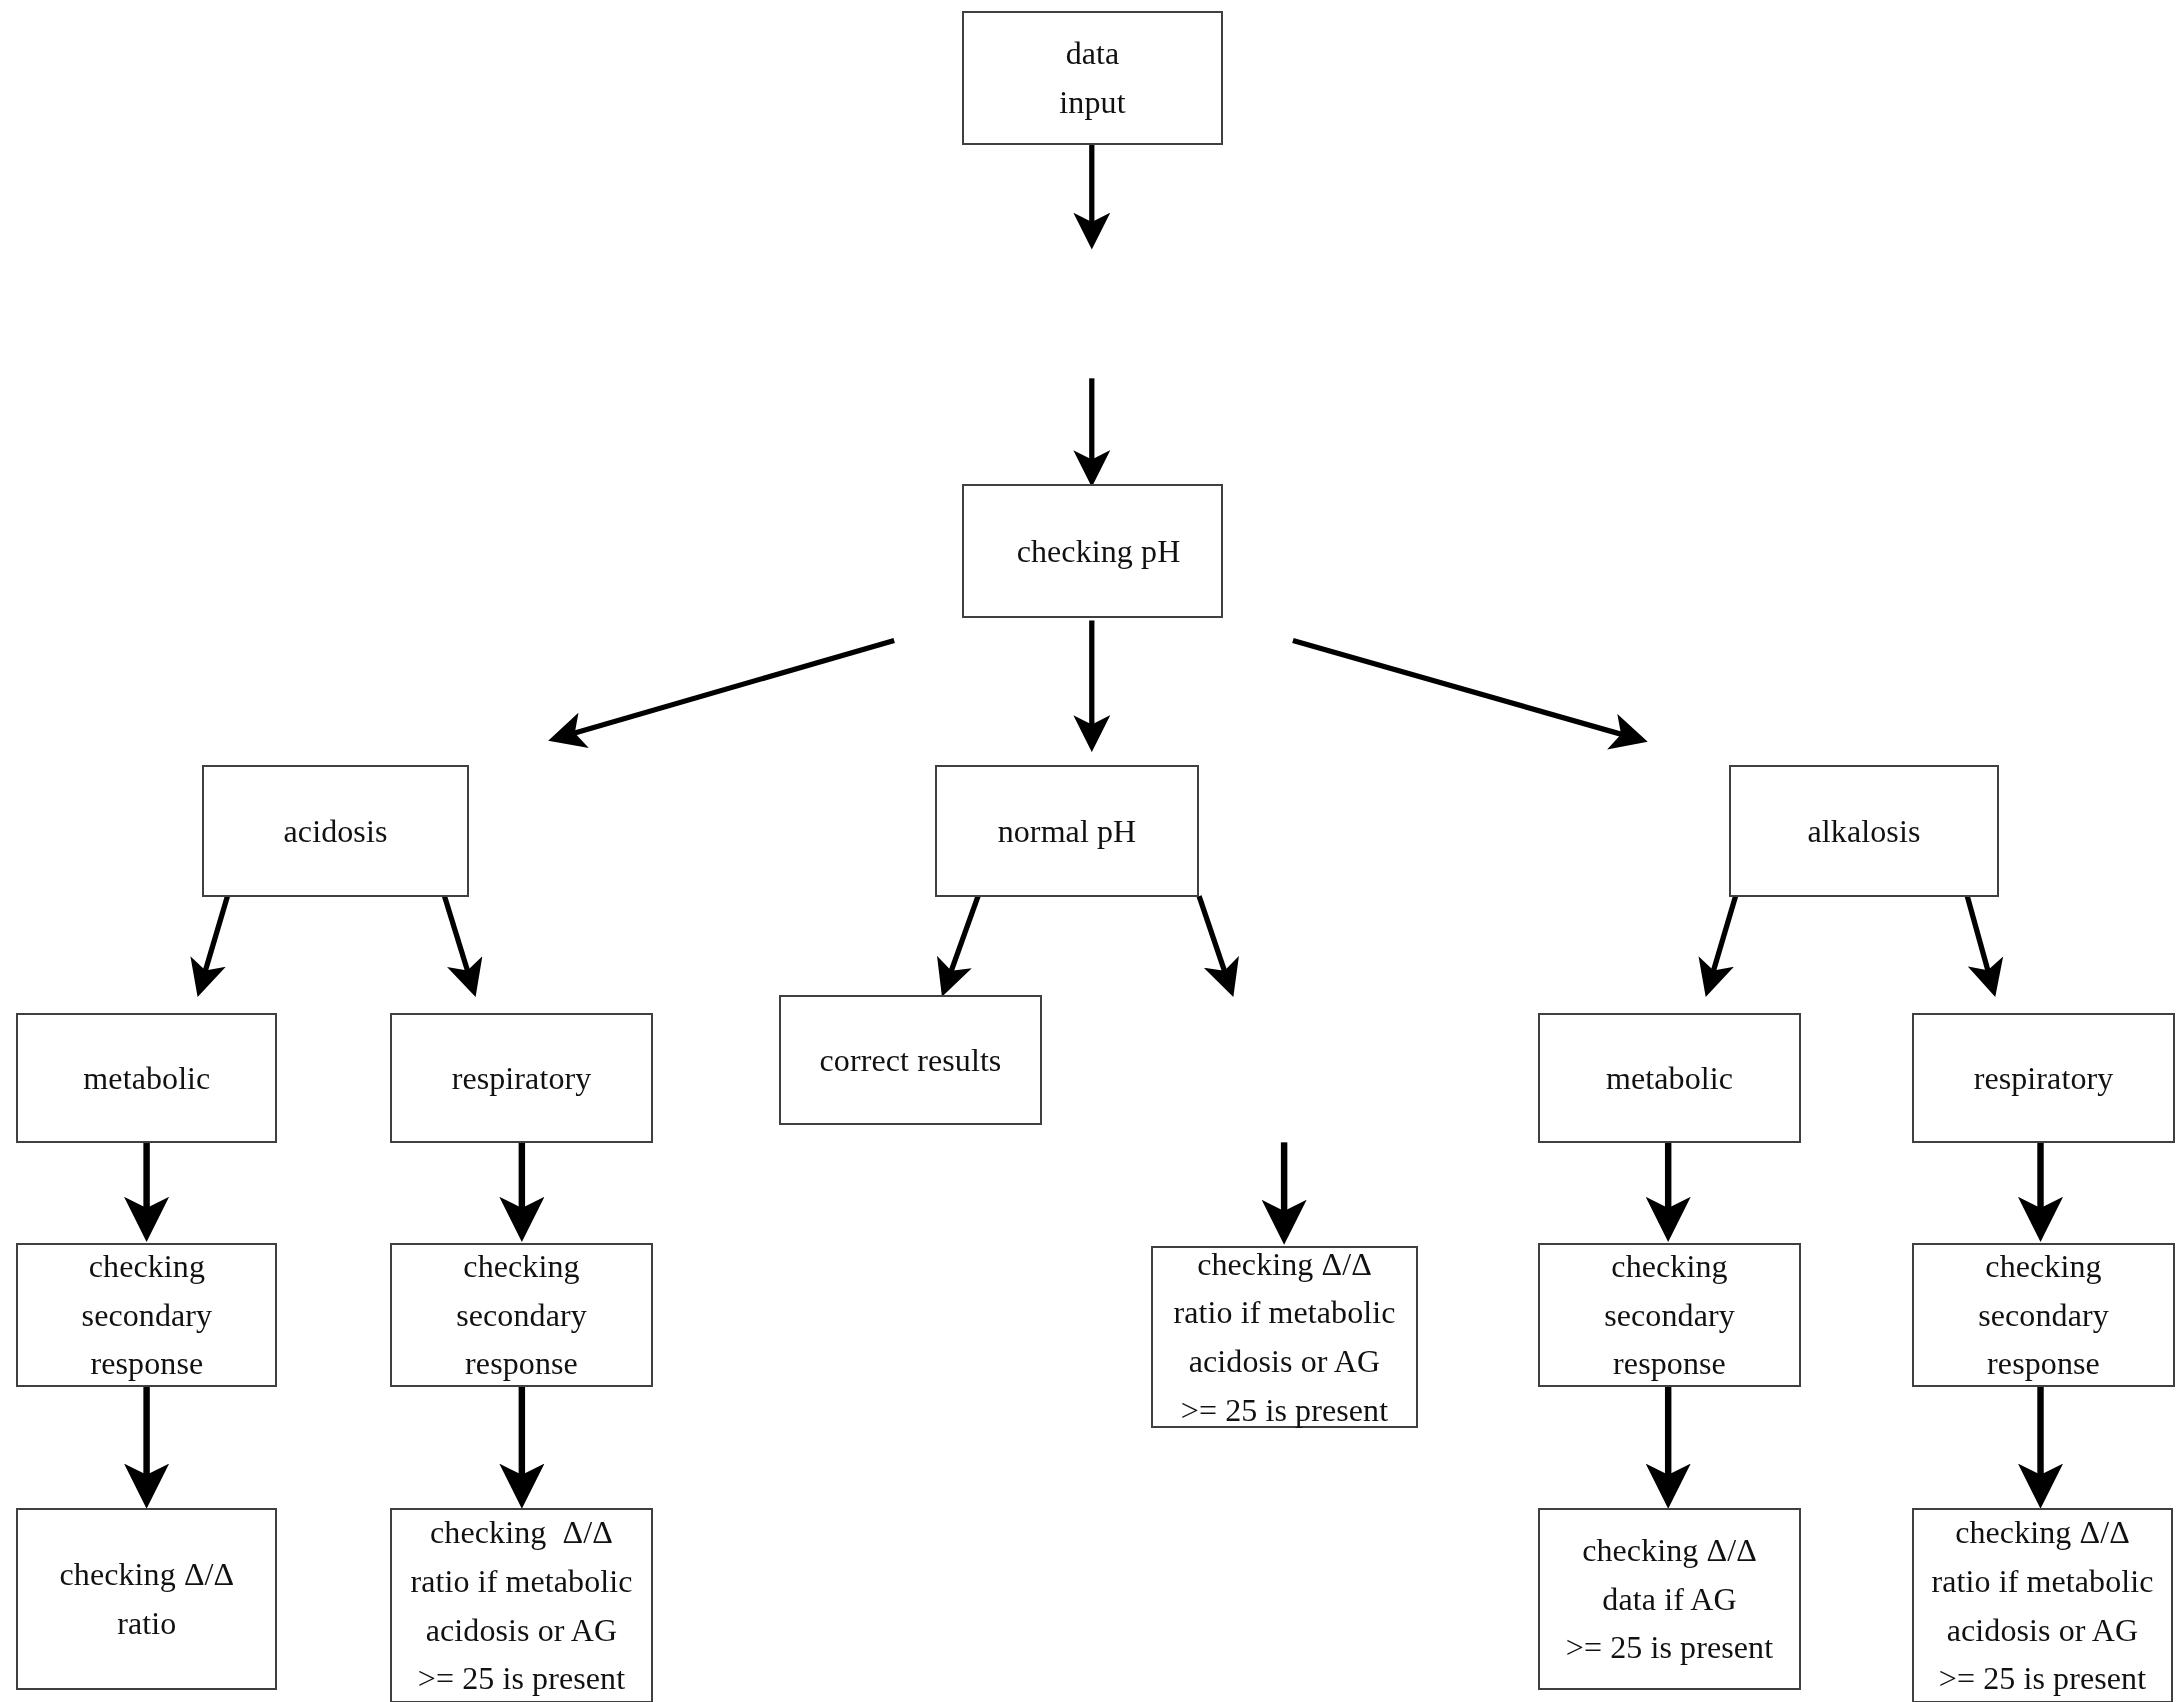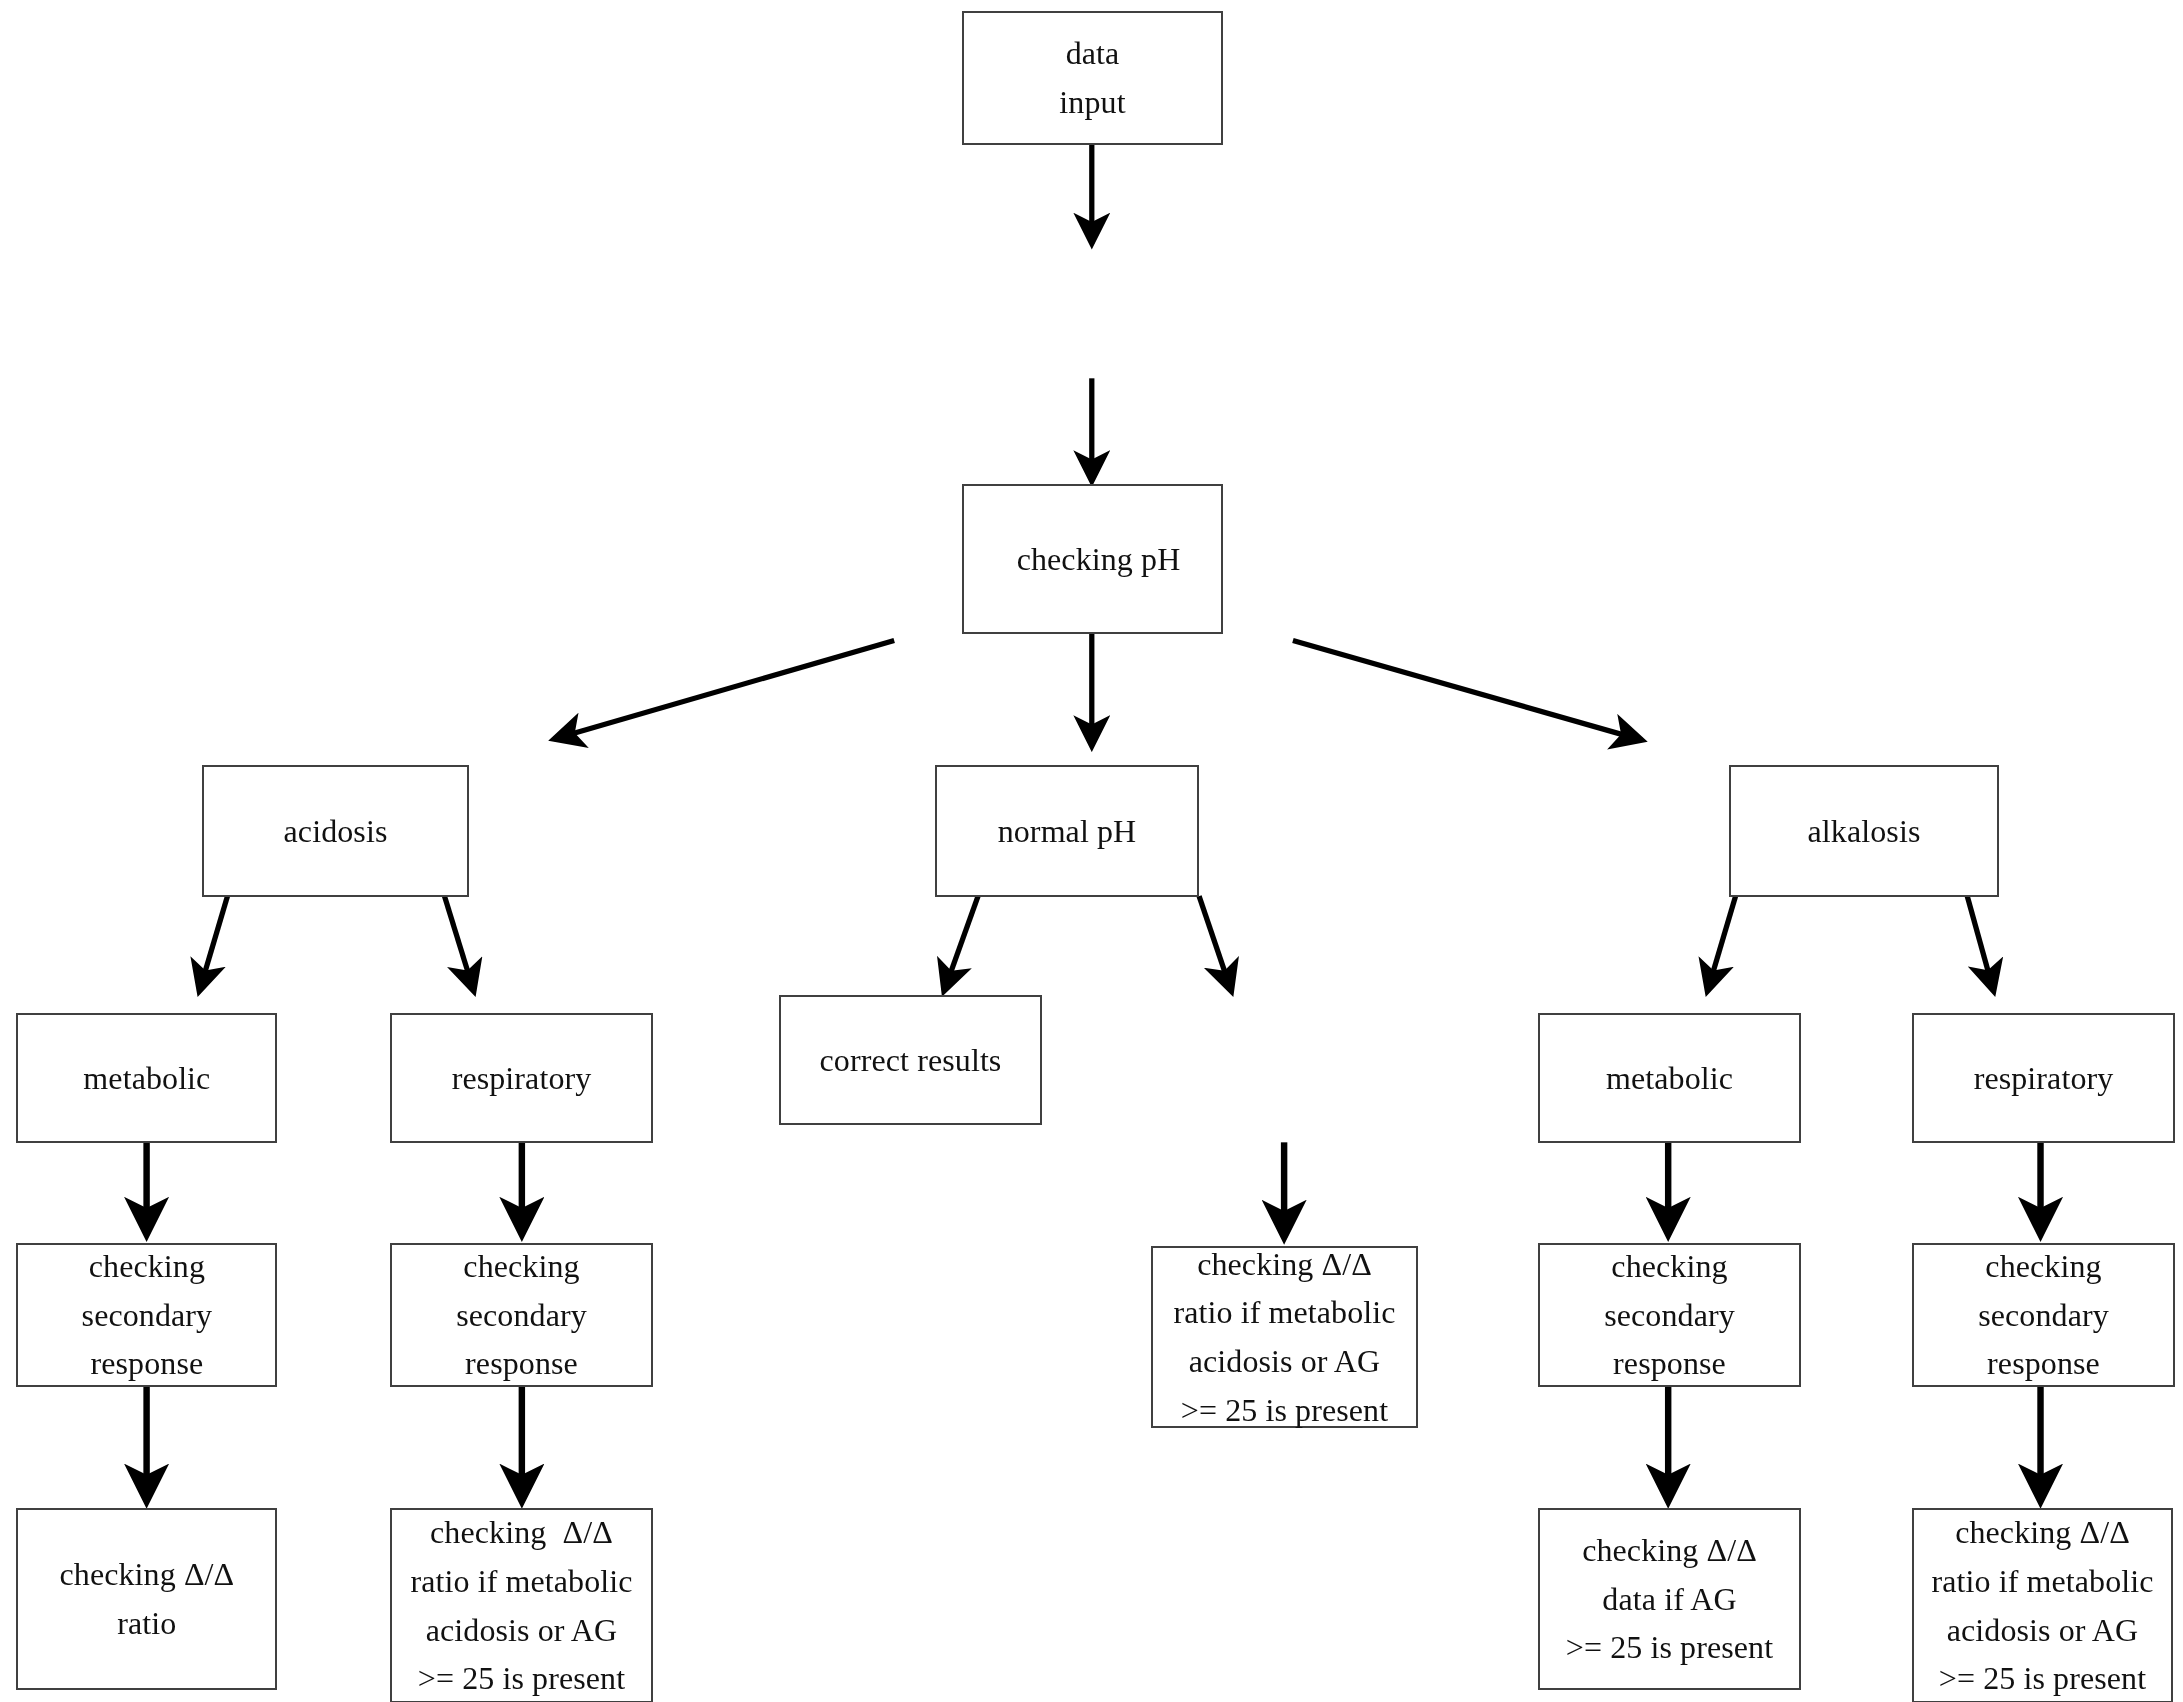--- a/index.html
+++ b/index.html
@@ -85,21 +85,21 @@
     <line x1="2845" y1="2365" x2="2845" y2="2560" stroke="#000" stroke-width="11" marker-end="url(#ah)"></line>
     <line x1="3480" y1="2365" x2="3480" y2="2560" stroke="#000" stroke-width="11" marker-end="url(#ah)"></line>
   </svg>
 
   <div class="node" style="left:962px; top:10.6px; width:261px; height:134px;">
     <span class="ln">data</span>
     <span class="ln">input</span>
   </div>
 
 
-  <div class="node" style="left:962px; top:484px; width:261px; height:150px;padding-left:12px;">
+  <div class="node" style="left:962px; top:484px; width:261px; height:134px;padding-left:12px;">
     <span class="ln">checking pH</span>
   </div>
 
   <div class="node" style="left:202px; top:765px; width:267px; height:132px;text-align:right;">
     <span class="ln">acidosis</span>
   </div>
 
   <div class="node" style="left:935px; top:765px; width:264px; height:132px;text-align:right;">
     <span class="ln">normal pH</span>
   </div>

